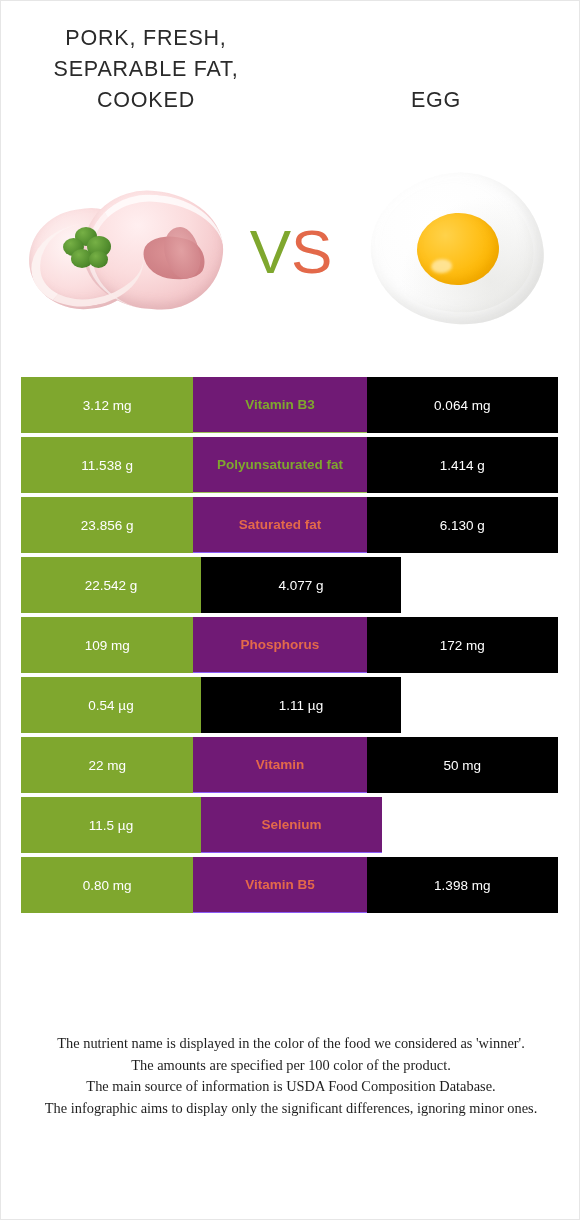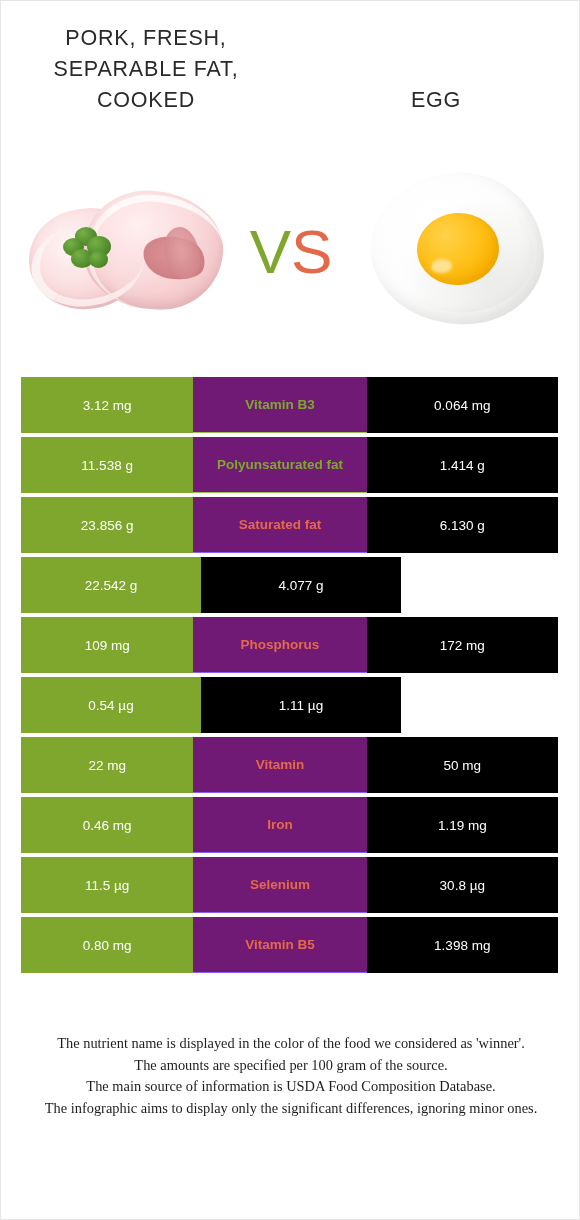--- a/index.html
+++ b/index.html
@@ -356,36 +356,30 @@
       <div class="row">
         <div class="cell cell-left">0.54 µg</div>
         <div class="cell cell-right">1.11 µg</div>
       </div>
       <div class="row">
         <div class="cell cell-left">22 mg</div>
         <div class="cell cell-mid win-orange">Vitamin</div>
         <div class="cell cell-right">50 mg</div>
       </div>
       <div class="row">
-        <div class="cell cell-left">0.46 mg</div>
-        <div class="cell cell-mid win-orange">Iron</div>
-        <div class="cell cell-right">1.19 mg</div>
-      </div>
-      <div class="row">
         <div class="cell cell-left">11.5 µg</div>
         <div class="cell cell-mid win-orange">Selenium</div>
-        <div class="cell cell-right">30.8 µg</div>
       </div>
       <div class="row">
         <div class="cell cell-left">0.80 mg</div>
         <div class="cell cell-mid win-orange">Vitamin B5</div>
         <div class="cell cell-right">1.398 mg</div>
       </div>
     </div>
 
   <div class="footer">
     <p>The nutrient name is displayed in the color of the food we considered as 'winner'.</p>
-    <p>The amounts are specified per 100 gram of the source.</p>
+    <p>The amounts are specified per 100 color of the product.</p>
     <p>The main source of information is USDA Food Composition Database.</p>
     <p>The infographic aims to display only the significant differences, ignoring minor ones.</p>
   </div>
 
 </div>
 
 </body></html>

